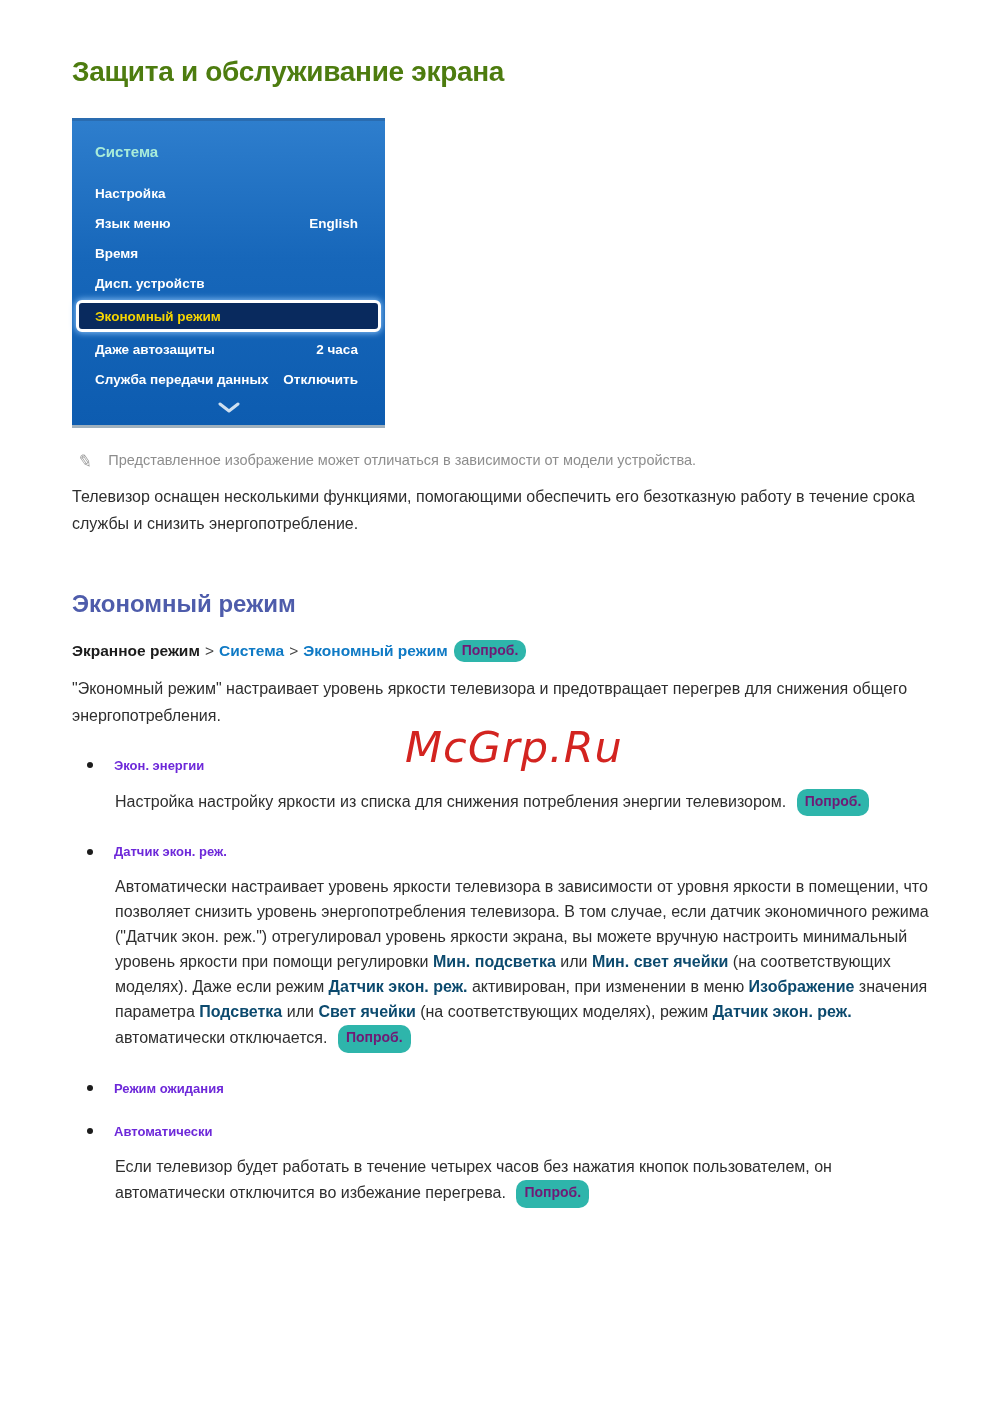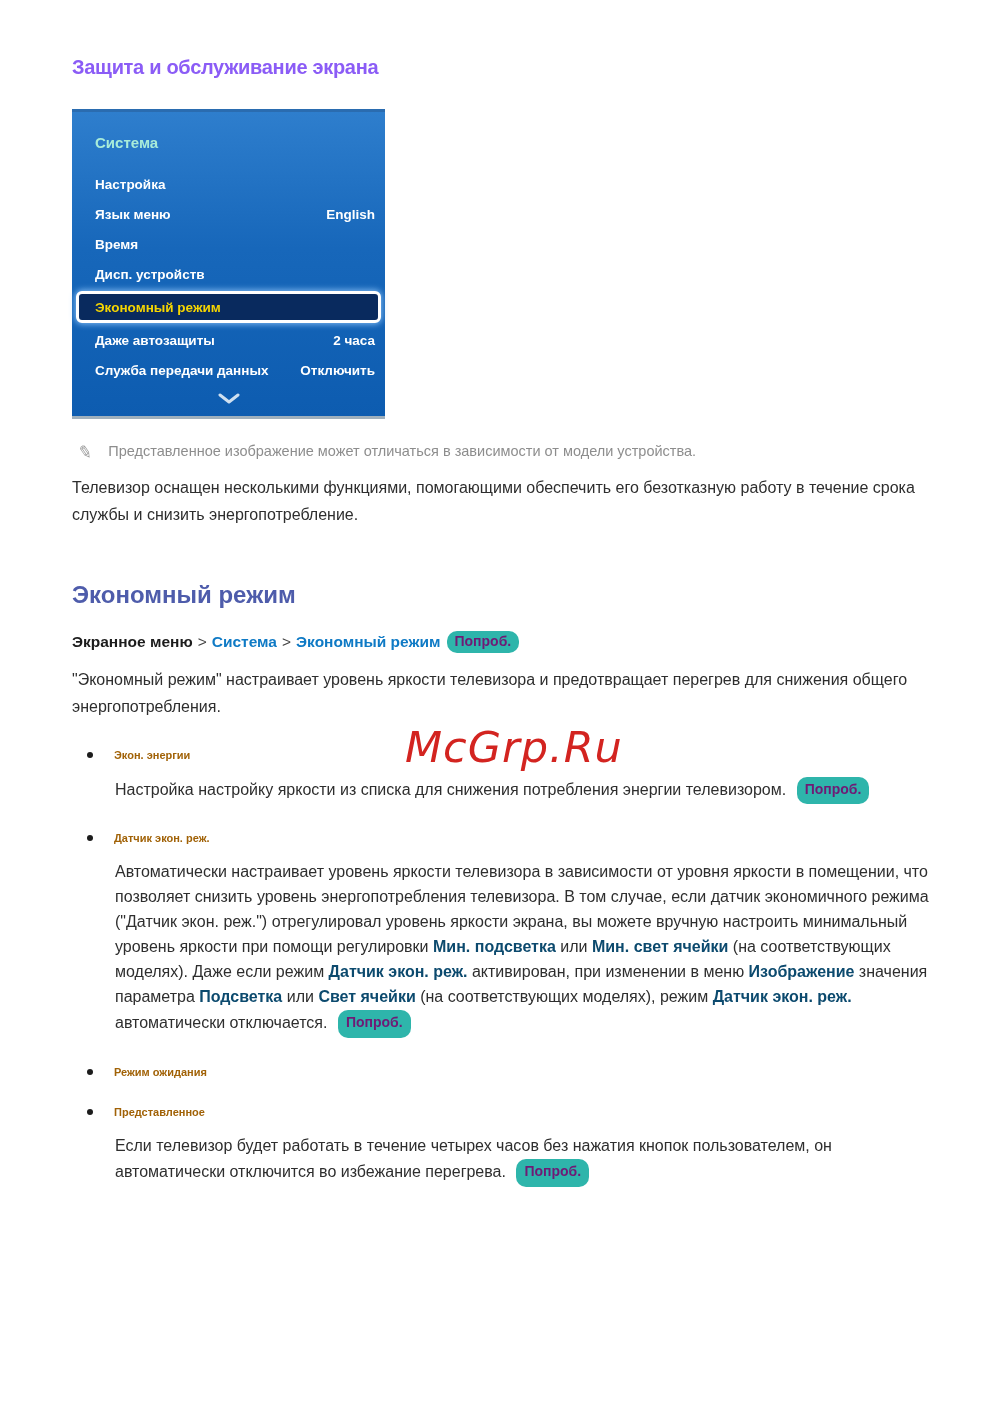--- a/index.html
+++ b/index.html
@@ -9,41 +9,41 @@
     font-family:"Liberation Sans","DejaVu Sans",sans-serif;
     color:#2e2e2e;
     position:relative;
     overflow:hidden;
   }
   .content { padding:56px 70px 0 72px; }
 
   
   .page-title {
     margin:0 0 30px 0;
-    font-size:20px; font-weight:bold;
-    color:#8b5cf6;
+    font-size:28px; font-weight:bold;
+    color:#4d7c0f;
     letter-spacing:-0.3px;
   }
 
   
   .tv-menu {
     width:313px;
     background:linear-gradient(180deg,#2e7ecd 0%,#1767ba 45%,#0d5cb0 100%);
     border-top:3px solid #2a6cb0;
     border-bottom:3px solid #9fb0bd;
     padding:12px 0 6px 0;
     box-sizing:border-box;
   }
   .tv-menu-header {
     color:#a9ecd9; font-size:15px; font-weight:bold;
     padding:10px 0 18px 23px;
   }
   .tv-row {
     display:flex; justify-content:space-between; align-items:center;
-    height:30px; padding:0 10px 0 23px;
+    height:30px; padding:0 27px 0 23px;
     color:#ffffff; font-size:13.5px; font-weight:bold;
   }
   .tv-row .value { font-weight:bold; }
   .tv-row-highlight {
     margin:2px 4px;
     background:#092a5e;
     border:3px solid #ffffff;
     border-radius:6px;
     box-shadow:0 0 6px 1px rgba(150,205,255,0.85);
     height:26px; padding:0 18px 0 16px;
@@ -88,21 +88,21 @@
     margin-left:6px;
     vertical-align:1px;
     white-space:nowrap;
     cursor:pointer;
   }
 
   
   .bullet { margin-top:28px; }
   .bullet-title-row { display:flex; align-items:center; margin-left:15px; }
   .dot { width:6px; height:6px; border-radius:50%; background:#1c1c1c; margin-right:21px; flex:0 0 auto; }
-  .bullet-title { color:#a16207; font-size:11px; font-weight:bold; }
+  .bullet-title { color:#6d28d9; font-size:13px; font-weight:bold; }
   .bullet-body {
     margin:16px 0 0 43px; max-width:818px;
     font-size:16px; line-height:1.56; color:#2e2e2e;
   }
   .bullet-body .term { color:#0c4a6e; font-weight:bold; }
 
   
   .watermark {
     position:absolute; left:405px; top:722px;
     font-family:"DejaVu Sans",sans-serif;
@@ -161,21 +161,21 @@
   <div class="note-row">
     <span class="pencil">✎</span>
     <span>Представленное изображение может отличаться в зависимости от модели устройства.</span>
   </div>
 
   <p class="para">Телевизор оснащен несколькими функциями, помогающими обеспечить его безотказную работу в течение срока службы и снизить энергопотребление.</p>
 
   <h2 class="section-heading">Экономный режим</h2>
 
   <div class="breadcrumb">
-    <span>Экранное меню</span><span class="sep">&gt;</span><span class="crumb-link">Система</span><span class="sep">&gt;</span><span class="crumb-link">Экономный режим</span><span class="badge">Попроб.</span>
+    <span>Экранное режим</span><span class="sep">&gt;</span><span class="crumb-link">Система</span><span class="sep">&gt;</span><span class="crumb-link">Экономный режим</span><span class="badge">Попроб.</span>
   </div>
 
   <p class="para">"Экономный режим" настраивает уровень яркости телевизора и предотвращает перегрев для снижения общего энергопотребления.</p>
 
   <div class="bullet">
     <div class="bullet-title-row">
       <span class="dot"></span>
       <span class="bullet-title">Экон. энергии</span>
     </div>
     <p class="bullet-body"><span><span>Настройка настройку яркости из списка для снижения потребления энергии телевизором. </span></span><span class="badge">Попроб.</span></p>
@@ -192,20 +192,20 @@
   <div class="bullet">
     <div class="bullet-title-row">
       <span class="dot"></span>
       <span class="bullet-title">Режим ожидания</span>
     </div>
   </div>
 
   <div class="bullet">
     <div class="bullet-title-row">
       <span class="dot"></span>
-      <span class="bullet-title">Представленное</span>
+      <span class="bullet-title">Автоматически</span>
     </div>
     <p class="bullet-body"><span><span>Если телевизор будет работать в течение четырех часов без нажатия кнопок пользователем, он автоматически отключится во избежание перегрева. </span></span><span class="badge">Попроб.</span></p>
   </div>
 
 </div>
 
 <div class="watermark">McGrp.Ru</div>
 
 </body></html>

